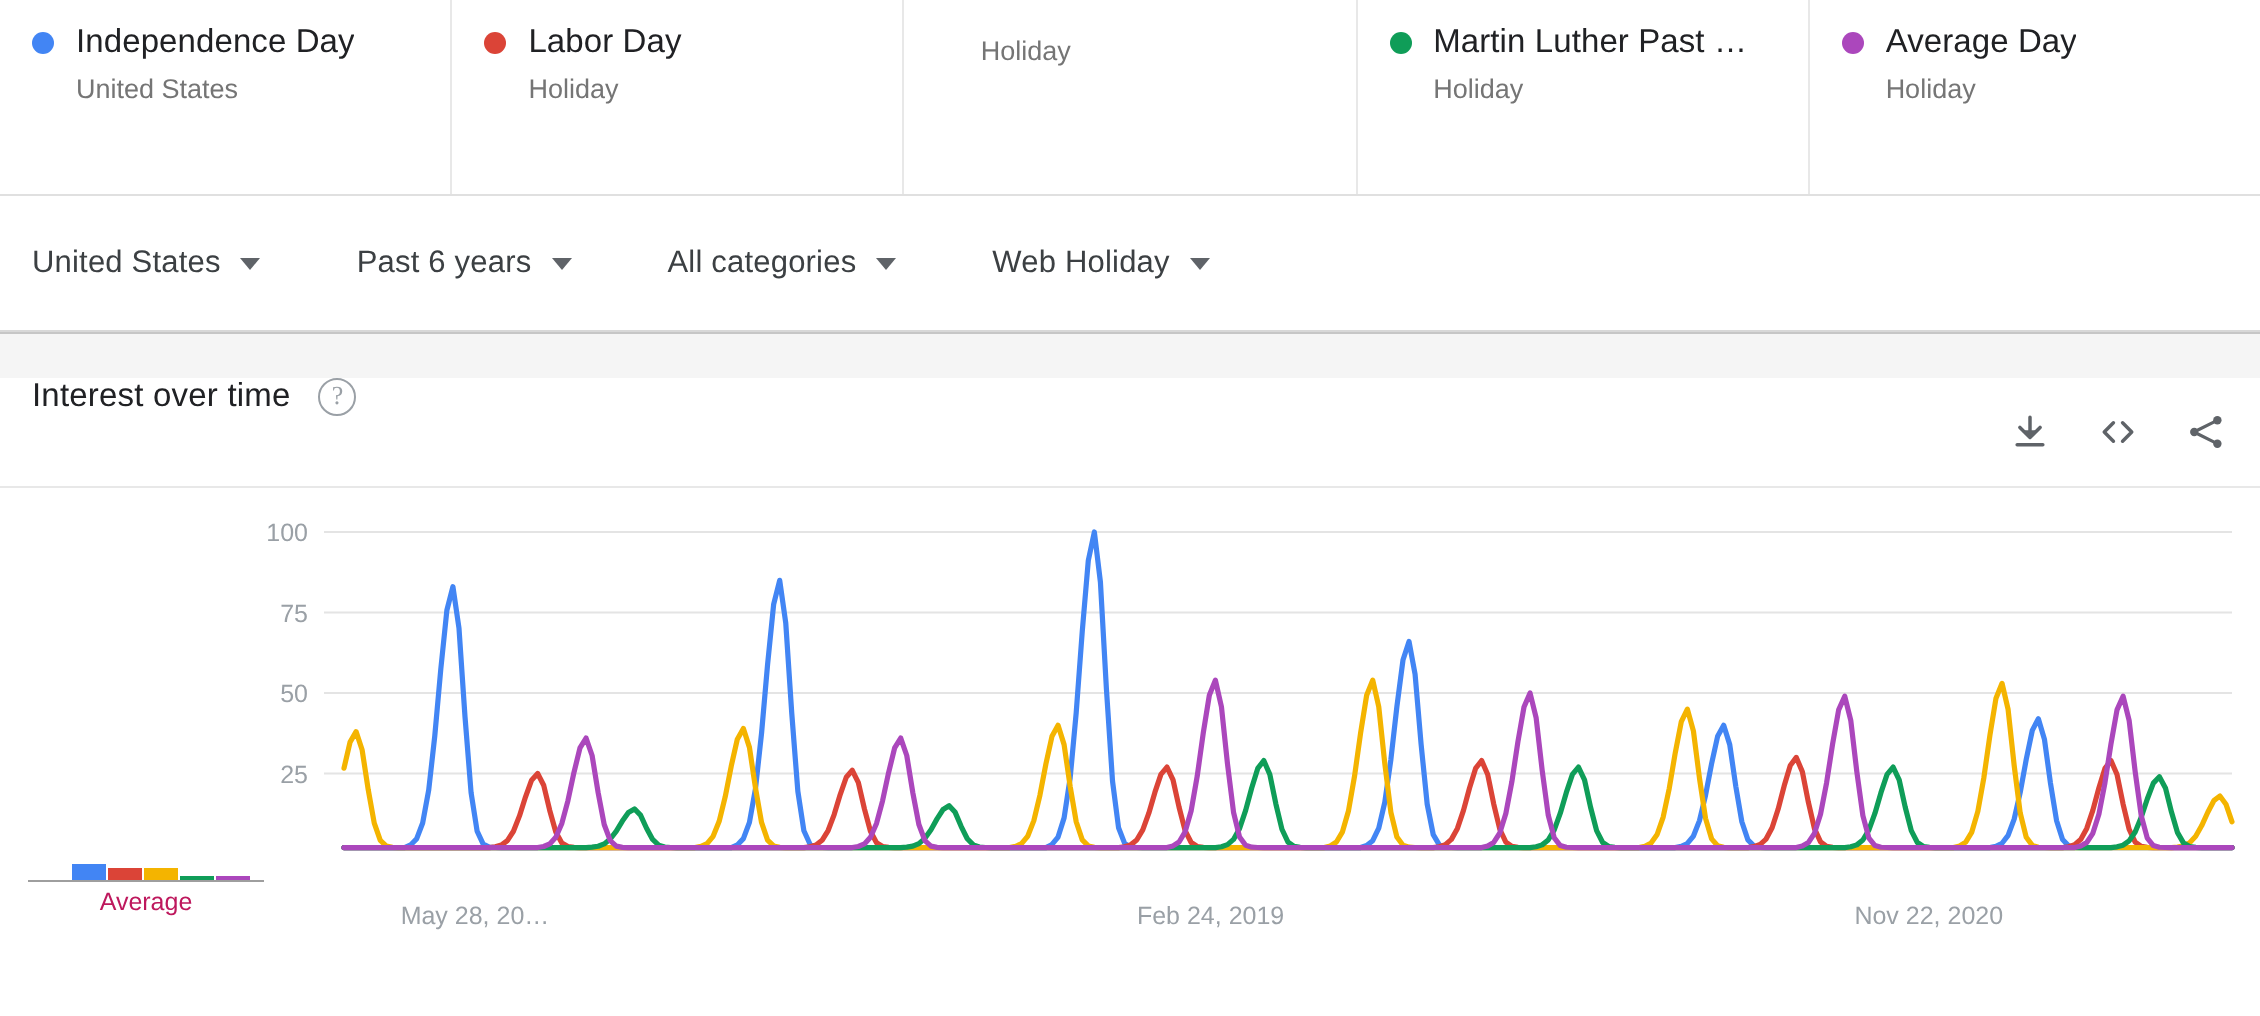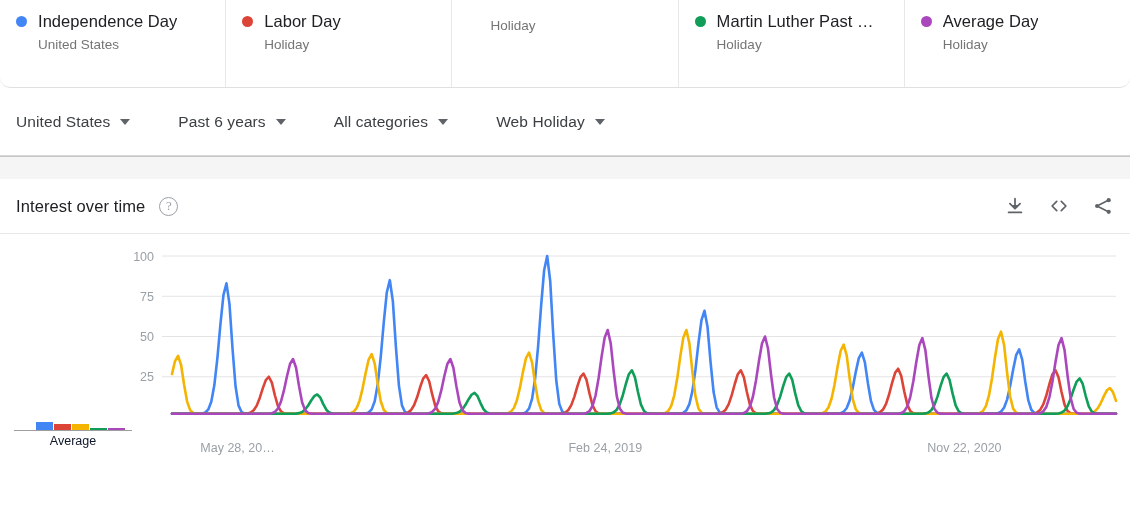--- a/index.html
+++ b/index.html
@@ -7,24 +7,23 @@
     width: 1130px; height: 508px;
     background: #ffffff;
     font-family: "Liberation Sans", sans-serif;
     overflow: hidden;
     -webkit-font-smoothing: antialiased;
   }
 
   
   .terms-row {
     display: flex;
-    height: 88px;
+    height: 98px;
     background: #fff;
     border-bottom: 1px solid #e0e0e0;
-    border-radius: 10px;
   }
   .term-card {
     flex: 1 1 0;
     padding: 12px 16px 0 16px;
     border-right: 1px solid #e8e8e8;
     position: relative;
     cursor: pointer;
   }
   .term-card:last-child { border-right: none; }
   .term-head {
@@ -89,21 +88,20 @@
   }
 
   
   .card {
     background: #fff;
     height: 277px;
     position: relative;
   }
   .card-head {
     display: flex;
-    align-items: center;
     height: 55px;
     padding: 0 16px;
     border-bottom: 1px solid #e8e8e8;
   }
   .card-title {
     font-size: 16.5px;
     color: #202124;
     letter-spacing: 0.1px;
   }
   .help-icon {
@@ -158,21 +156,21 @@
     height: 1.5px;
     background: #9e9e9e;
   }
   .avg-bar {
     position: absolute;
     bottom: 2px;
     width: 17px;
   }
   .avg-label {
     font-size: 12.5px;
-    color: #0f172a;
+    color: #be185d;
     margin-top: 2px;
   }
 </style>
 </head>
 <body>
 
 <div class="terms-row">
   <div class="term-card">
     <div class="term-head">
       <span class="dot" style="background:#4285F4"></span>

